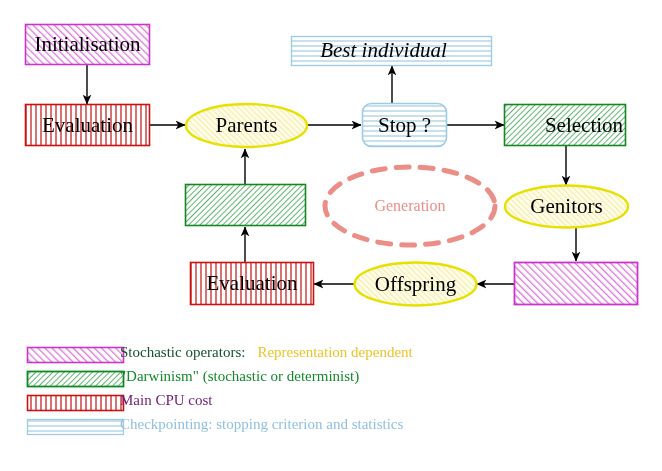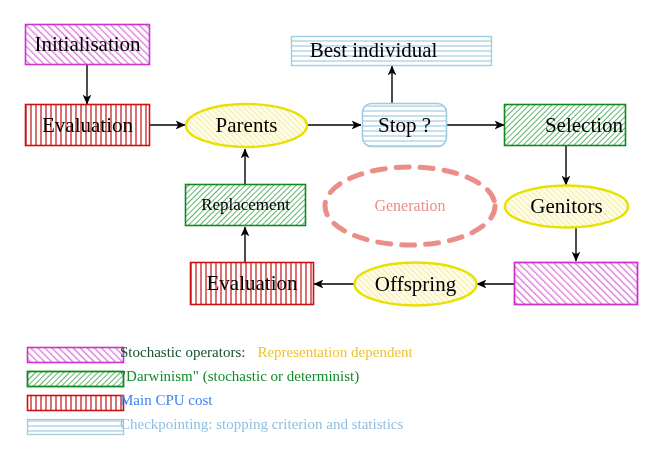--- a/index.html
+++ b/index.html
@@ -53,21 +53,21 @@
   .legend-text {
     position: absolute;
     left: 93px;
     top: -3px;
     font-size: 15px;
     white-space: nowrap;
   }
   .t-magenta { color: #14532d; }
   .t-gold    { color: #efc12a; }
   .t-green   { color: #128a2c; }
-  .t-red     { color: #3b82f6; }
+  .t-red     { color: #701a75; }
   .t-blue    { color: #8fbfe0; text-align: right; }
   .sp { display: inline-block; width: 12px; }
 </style>
 </head>
 <body>
 
 <div id="canvas">
 
   <svg id="svg-layer" viewBox="0 0 662 471" xmlns="http://www.w3.org/2000/svg">
     <defs>
@@ -145,34 +145,33 @@
     <rect x="27.5" y="395.5" width="96" height="15" fill="url(#pat-red)" stroke="#cc1111" stroke-width="1.6"></rect>
     <rect x="27.5" y="419.5" width="96" height="15" fill="url(#pat-blue)" stroke="#9fcbe4" stroke-width="1.3"></rect>
   </svg>
 
   <div class="node-label lbl-big" style="left:25px; top:24px; width:125px; height:41px;">Initialisation</div>
 
   <div class="node-label lbl-big" style="left:25px; top:104px; width:125px; height:42px;">Evaluation</div>
 
   <div class="node-label lbl-big" style="left:186px; top:104px; width:121px; height:43px;">Parents</div>
 
-  <div class="node-label lbl-big" style="left:273px; top:35px; width:201px; height:31px;">Best individual</div>
+  <div class="node-label lbl-big" style="left:283px; top:35px; width:201px; height:31px;font-style:italic;">Best individual</div>
 
   <div class="node-label lbl-big" style="left:362px; top:103px; width:85px; height:44px;">Stop ?</div>
 
   <div class="node-label lbl-big" style="left:504px; top:104px; width:122px; height:42px;margin-left:19px;">Selection</div>
 
   <div class="node-label lbl-big" style="left:505px; top:185px; width:123px; height:43px;">Genitors</div>
 
 
   <div class="node-label lbl-big" style="left:355px; top:262px; width:121px; height:44px;text-align:right;">Offspring</div>
 
   <div class="node-label lbl-big" style="left:190px; top:262px; width:124px; height:43px;">Evaluation</div>
 
-  <div class="node-label lbl-mid" style="left:185px; top:184px; width:121px; height:42px;">Replacement</div>
 
   <div class="node-label lbl-gen" style="left:325px; top:186px; width:170px; height:40px;">Generation</div>
 
   <div class="legend-row" style="top:347px;">
     <div class="legend-text">
       <span class="t-magenta">Stochastic operators:</span><span class="sp"></span><span class="t-gold">Representation dependent</span>
     </div>
   </div>
 
   <div class="legend-row" style="top:371px;">

